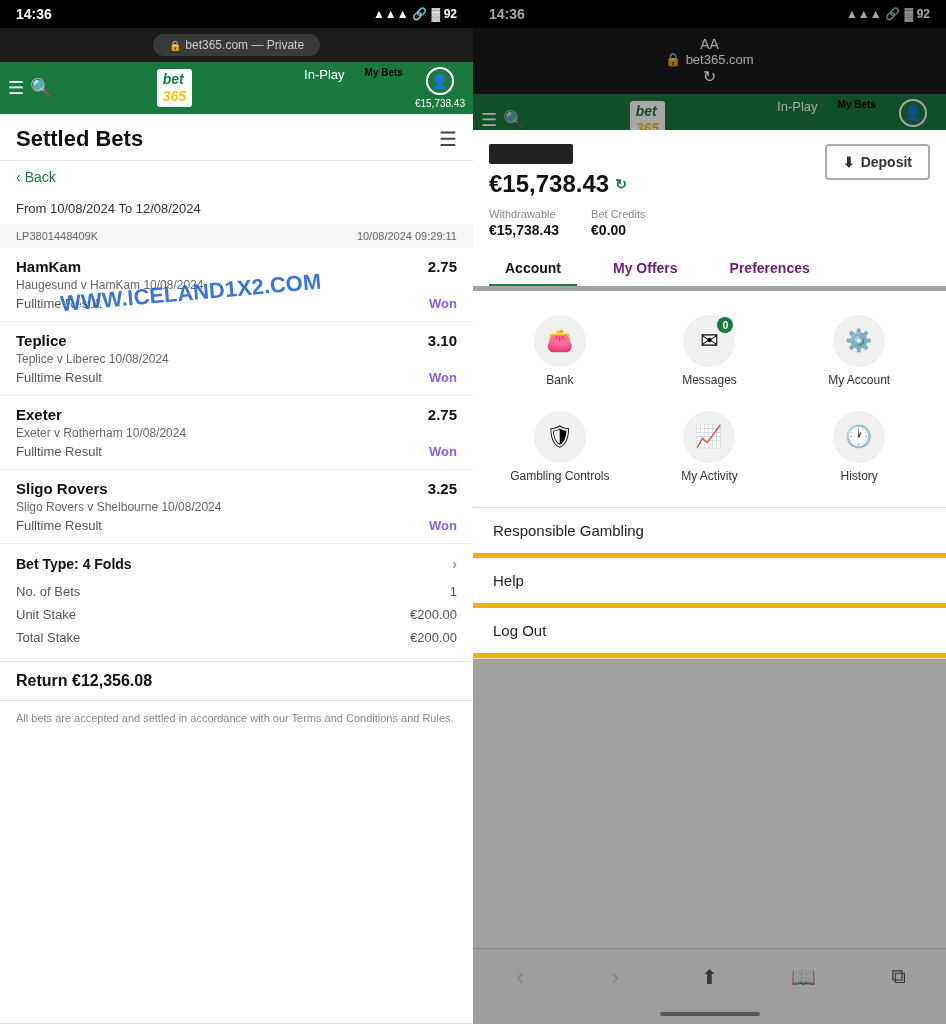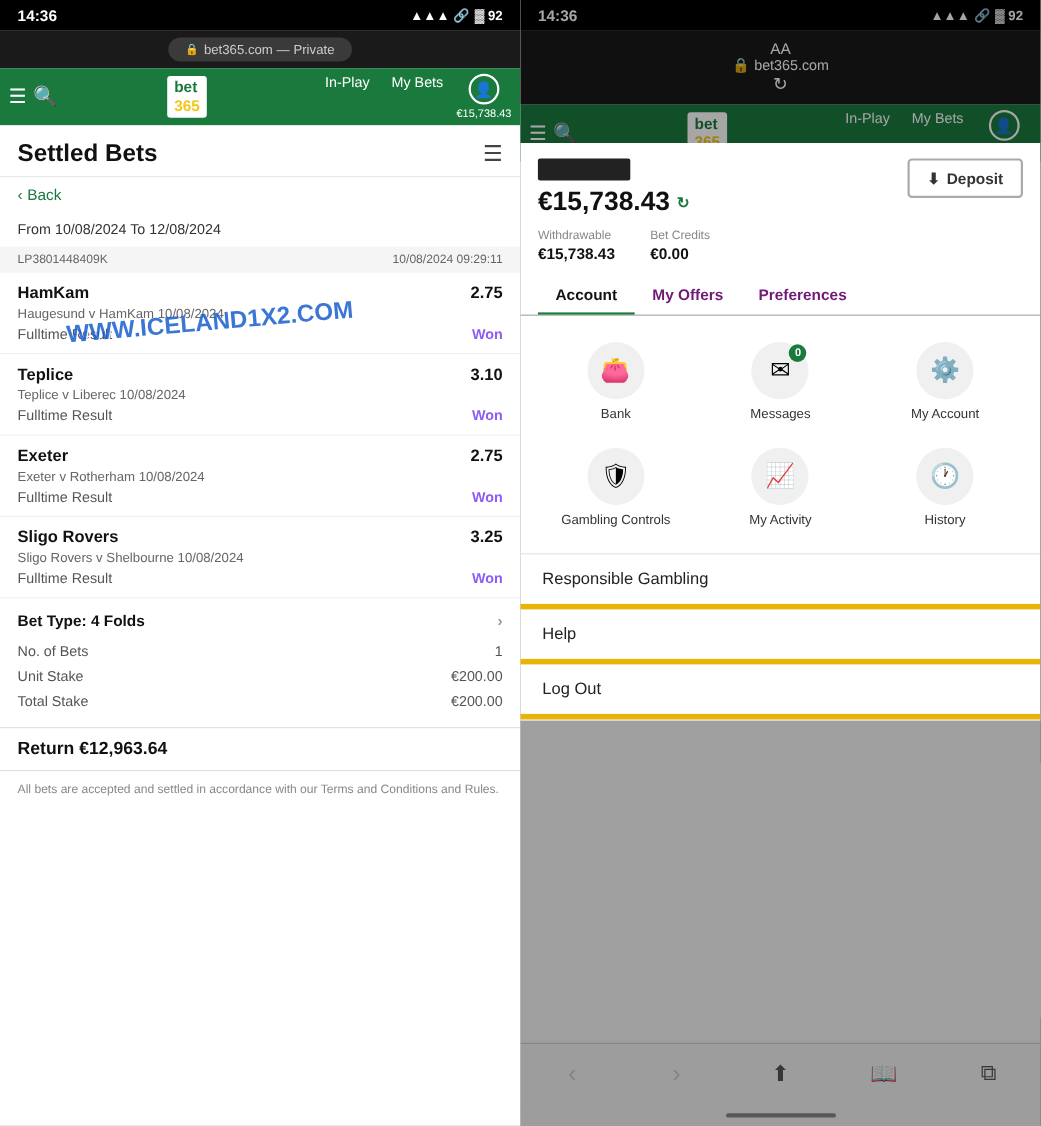--- a/index.html
+++ b/index.html
@@ -71,40 +71,41 @@
       align-items: center;
       gap: 6px;
       color: #fff;
       font-size: 18px;
     }
     .nav-logo {
       flex: 1;
       display: flex;
       justify-content: center;
       align-items: center;
+      font-style: italic;
     }
     .bet365-logo {
       background: #fff;
       color: #1a7a3e;
       font-weight: 900;
       font-size: 14px;
       padding: 2px 6px;
       border-radius: 3px;
       line-height: 1.2;
     }
     .bet365-logo span { color: #f5c518; display: block; }
     .nav-right {
       display: flex;
       align-items: flex-start;
       gap: 4px;
     }
     .my-bets-btn {
-      color: #ffffff;
-      font-size: 13px;
-      font-weight: 400;
+      color: #000000;
+      font-size: 10px;
+      font-weight: 700;
     }
     .balance-btn {
       background: transparent;
       border: none;
       color: #fff;
       font-size: 11px;
       text-align: center;
       cursor: pointer;
     }
     .balance-btn .icon-circle {
@@ -349,22 +350,23 @@
       gap: 32px;
       padding: 0 16px 12px;
     }
     .balance-detail-item {}
     .balance-label { font-size: 11px; color: #888; margin-bottom: 2px; }
     .balance-value { font-size: 14px; font-weight: 600; color: #111; }
 
     
     .account-tabs {
       display: flex;
-      border-bottom: 1px solid #a3a3a3;
+      border-bottom: 5px solid #a3a3a3;
       padding: 0 16px;
+      gap: 20px;
     }
     .account-tab {
       padding: 10px 16px 8px;
       font-size: 14px;
       font-weight: 600;
       color: #701a75;
       cursor: pointer;
       border-bottom: 2px solid transparent;
     }
     .account-tab.active {
@@ -607,21 +609,21 @@
       <div class="bet-detail-row">
         <span>Unit Stake</span>
         <span>€200.00</span>
       </div>
       <div class="bet-detail-row">
         <span>Total Stake</span>
         <span>€200.00</span>
       </div>
     </div>
 
-    <div class="return-row">Return €12,963.64</div>
+    <div class="return-row">Return €12,356.08</div>
 
     <div class="disclaimer">All bets are accepted and settled in accordance with our Terms and Conditions and Rules.</div>
   </div>
 
   <div class="watermark">WWW.ICELAND1X2.COM</div>
 </div>
 
 <div class="right-panel">
 
   <div class="status-bar">

